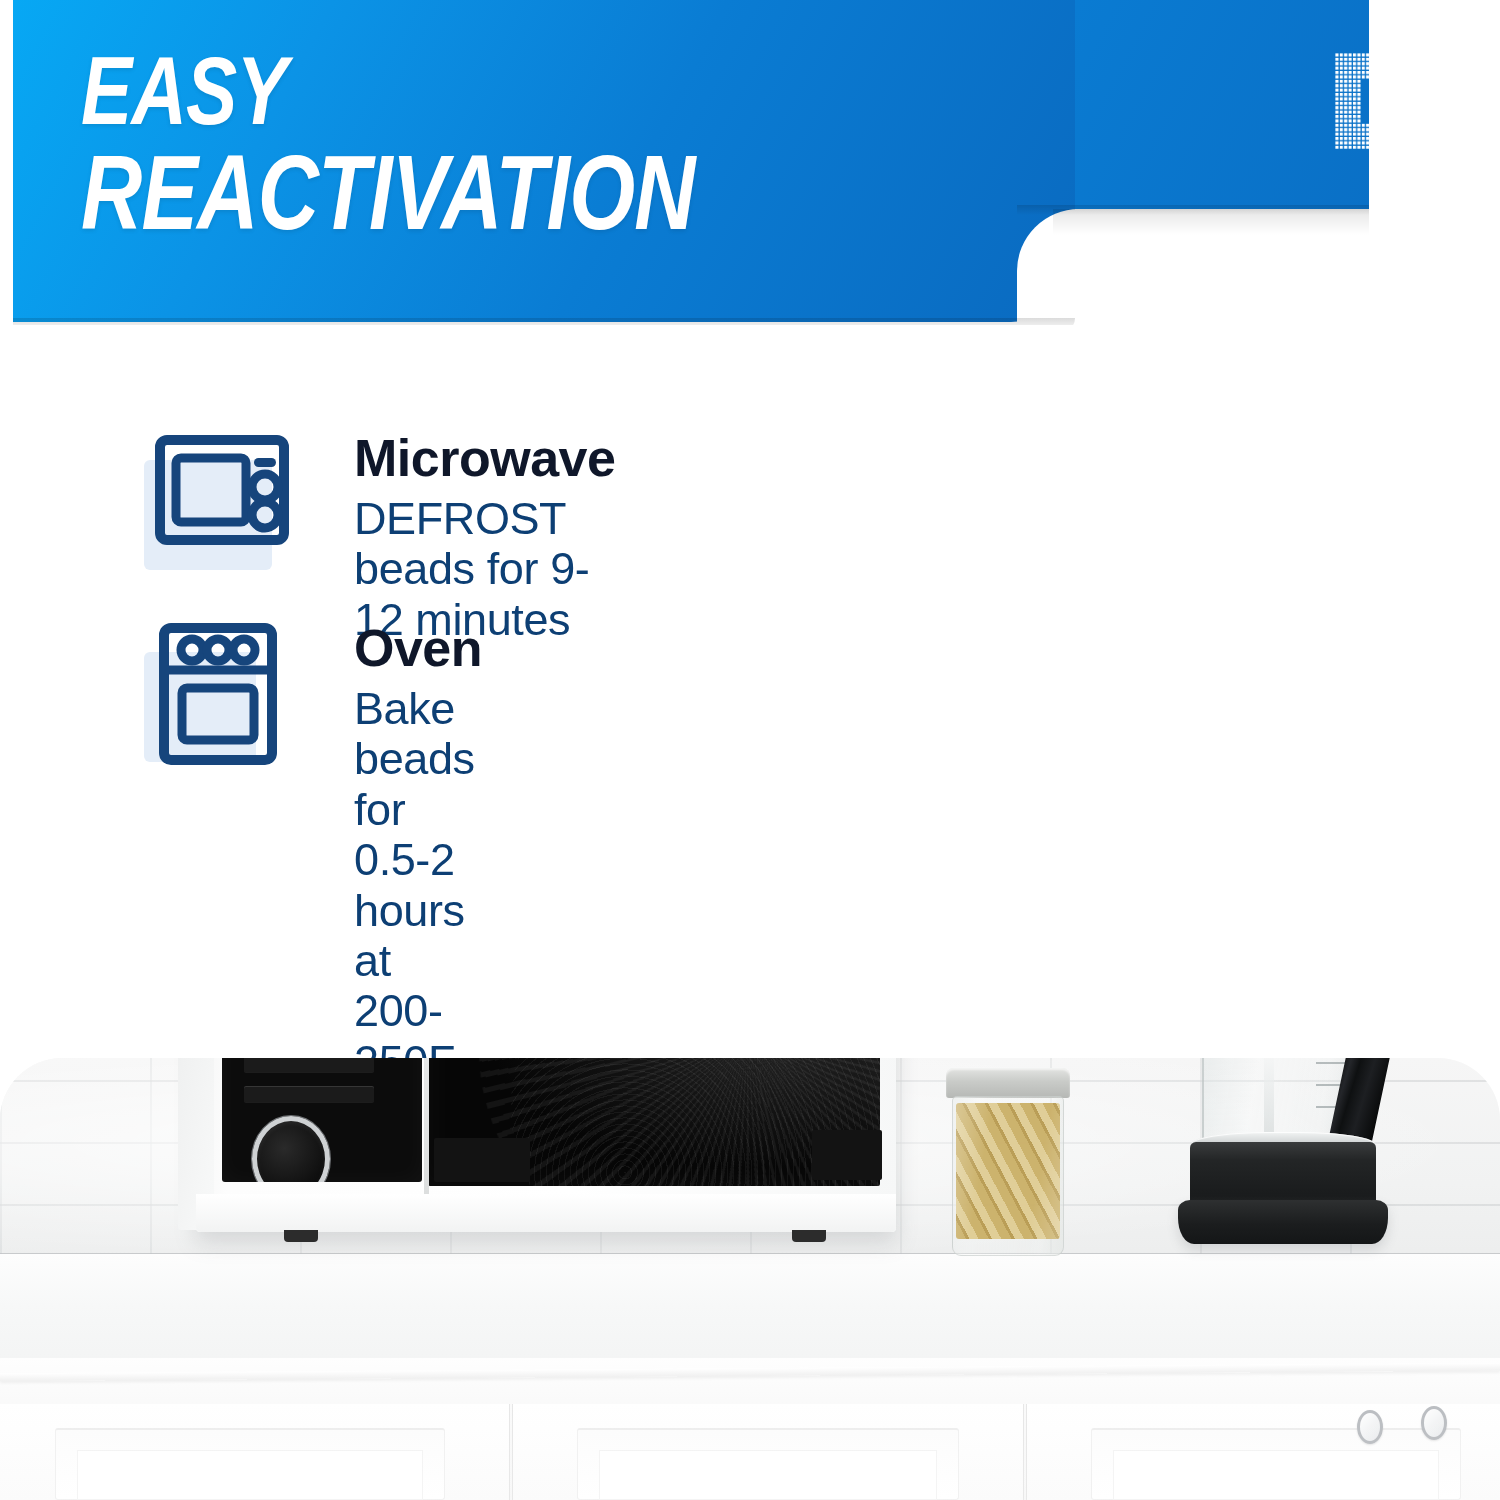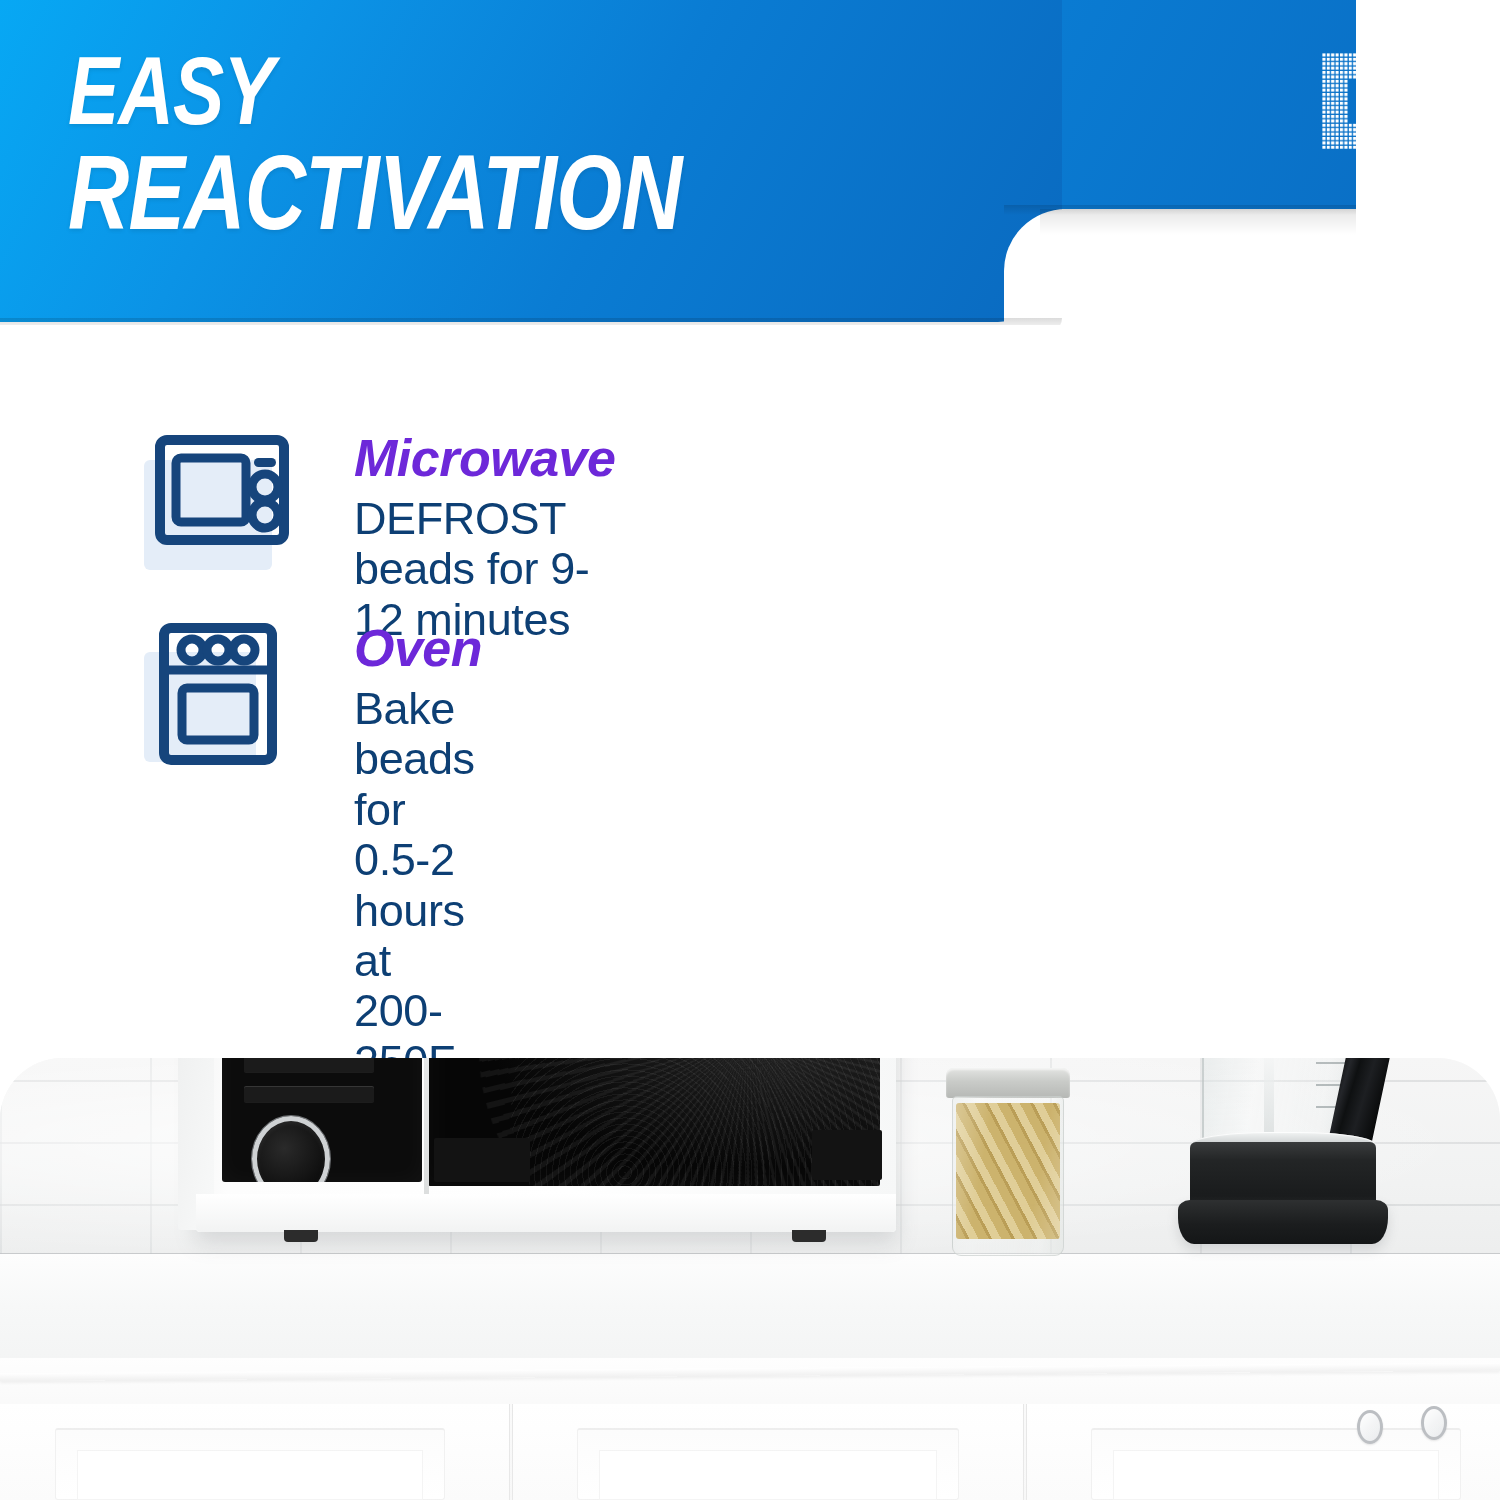--- a/index.html
+++ b/index.html
@@ -6,21 +6,21 @@
   html,body { width:1500px; height:1500px; }
   body {
     font-family:"Liberation Sans", sans-serif;
     background:#ffffff;
     overflow:hidden;
     position:relative;
   }
 
   
   .header {
-    position:absolute; left:0; top:0; width:1356px; height:325px;
+    position:absolute; left:13px; top:0; width:1356px; height:325px;
     overflow:hidden;
   }
   .header-blue-right {
     position:absolute; left:0; top:0; width:1500px; height:209px;
     background:linear-gradient(118deg,#07a8f4 0%,#0b93e6 32%,#0a7cd3 64%,#0a6cc2 100%);
   }
   .header-blue-left {
     position:absolute; left:0; top:0; width:1062px; height:322px;
     background:linear-gradient(118deg,#07a8f4 0%,#0b93e6 26%,#0a7cd3 58%,#0a6ac0 100%);
     border-bottom-right-radius:64px;
@@ -78,22 +78,22 @@
   .logo svg { display:block; }
 
   
   .instructions { position:absolute; left:0; top:0; width:1500px; }
 
   .step { position:absolute; }
   .step-icon { position:absolute; left:0; top:0; width:170px; height:150px; }
   .step-icon svg { position:absolute; left:0; top:0; }
   .step-text { position:absolute; left:214px; top:0; }
   .step-title {
-    font-size:52px; font-weight:bold; font-style:italic;
-    color:#6d28d9; line-height:1.0; letter-spacing:-0.5px;
+    font-size:52px; font-weight:bold; 
+    color:#0f172a; line-height:1.0; letter-spacing:-0.5px;
   }
   .step-desc {
     font-size:45px; color:#0d3f74; line-height:1.12; margin-top:10px;
     letter-spacing:-0.4px;
   }
 
   #step-micro { left:140px; top:432px; }
   #step-oven  { left:140px; top:622px; }
 
   

